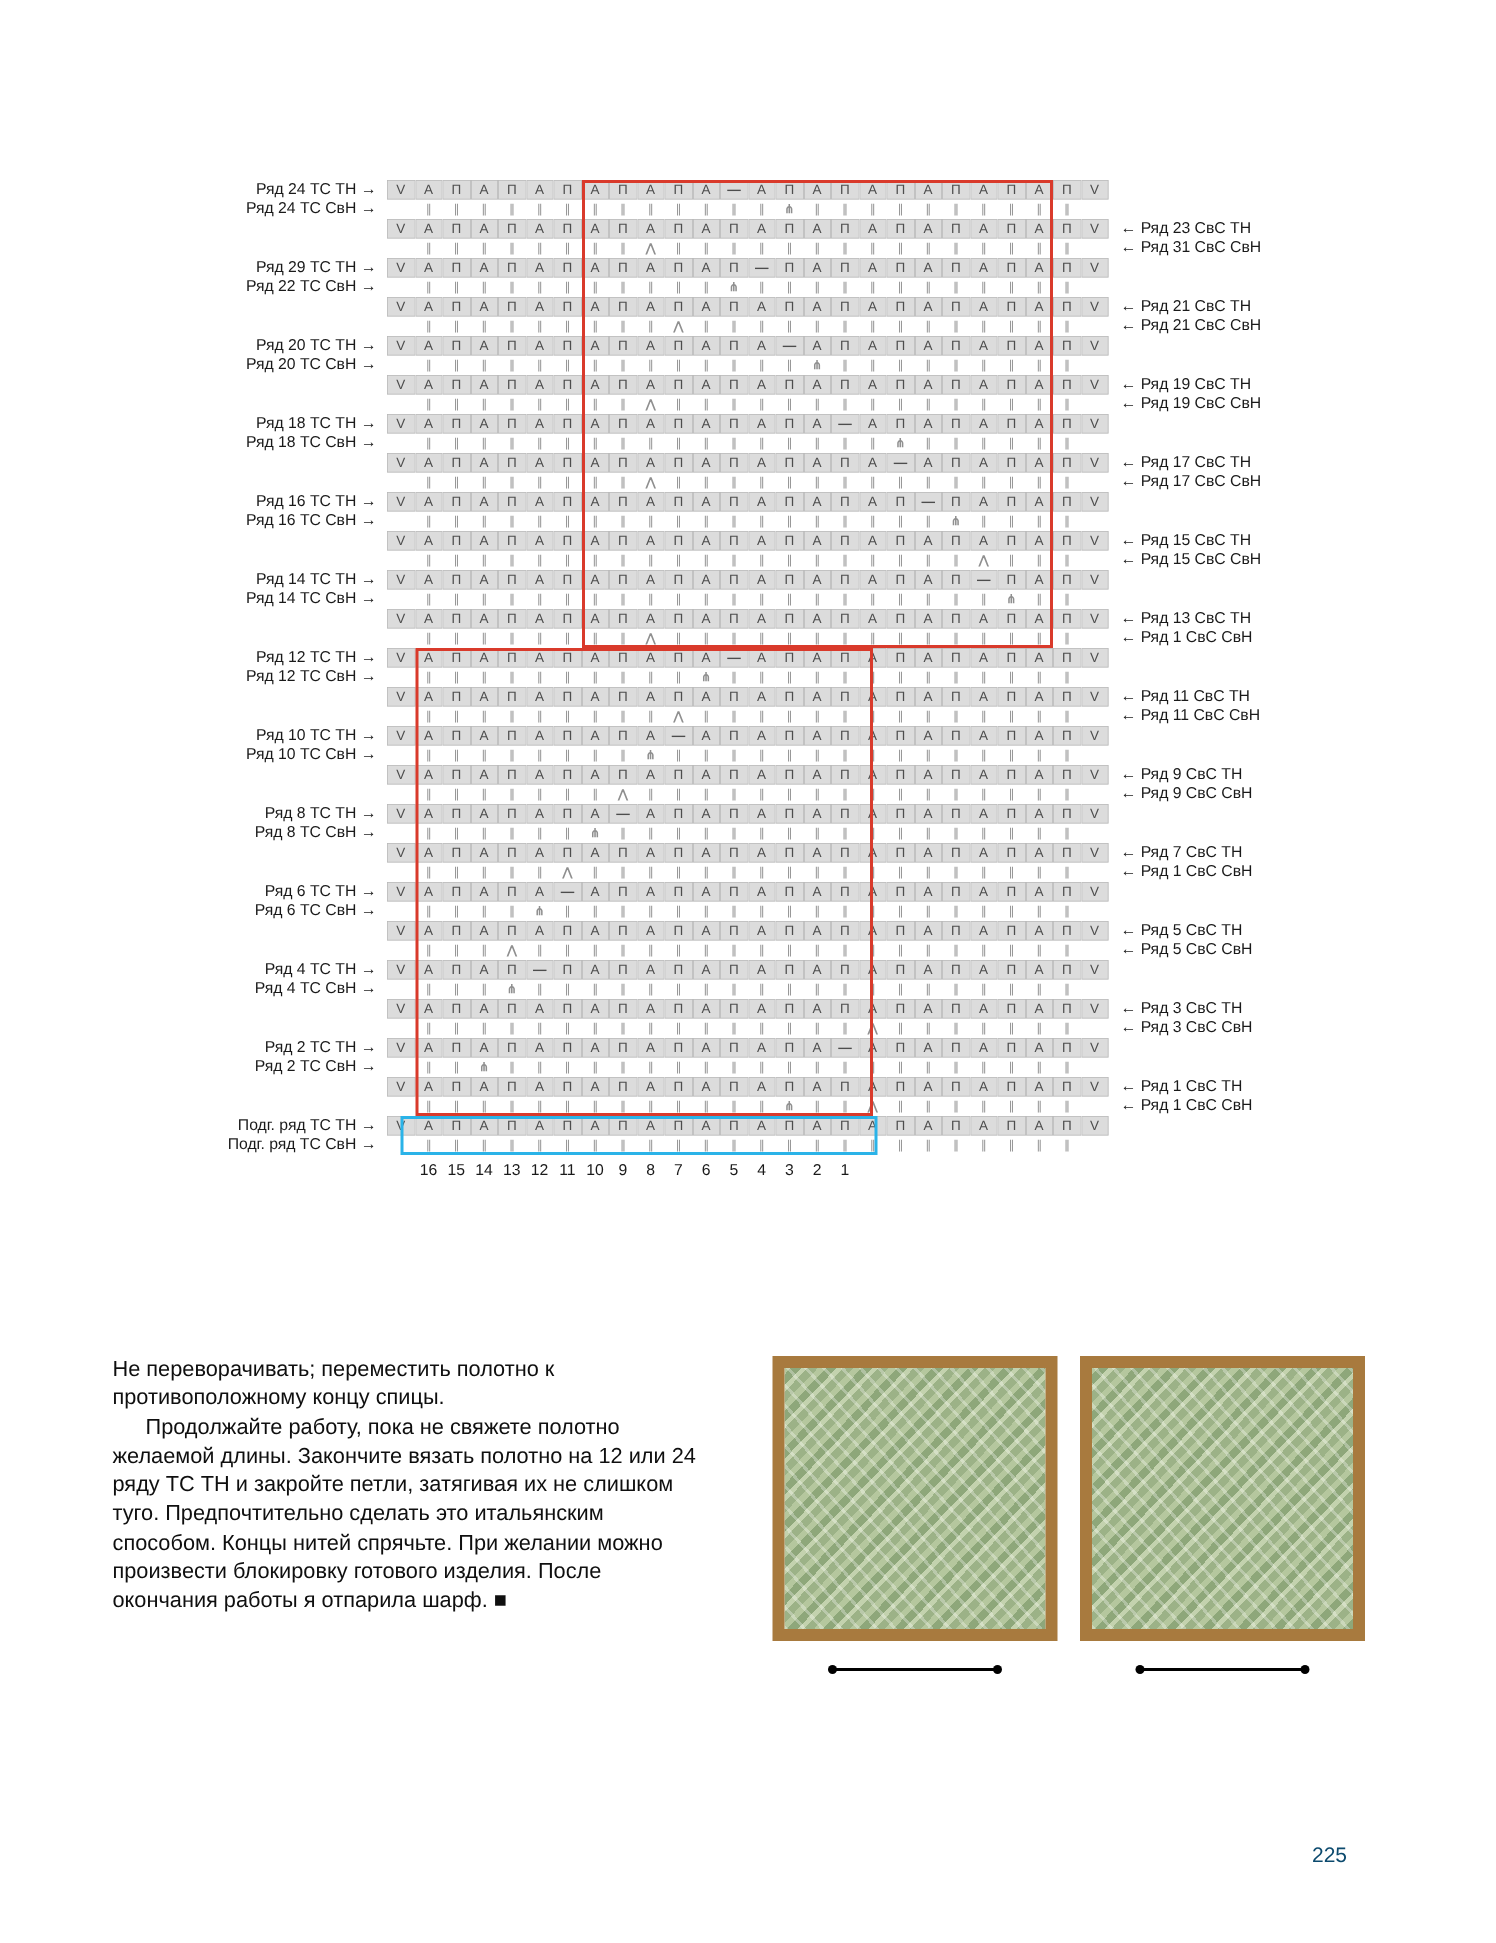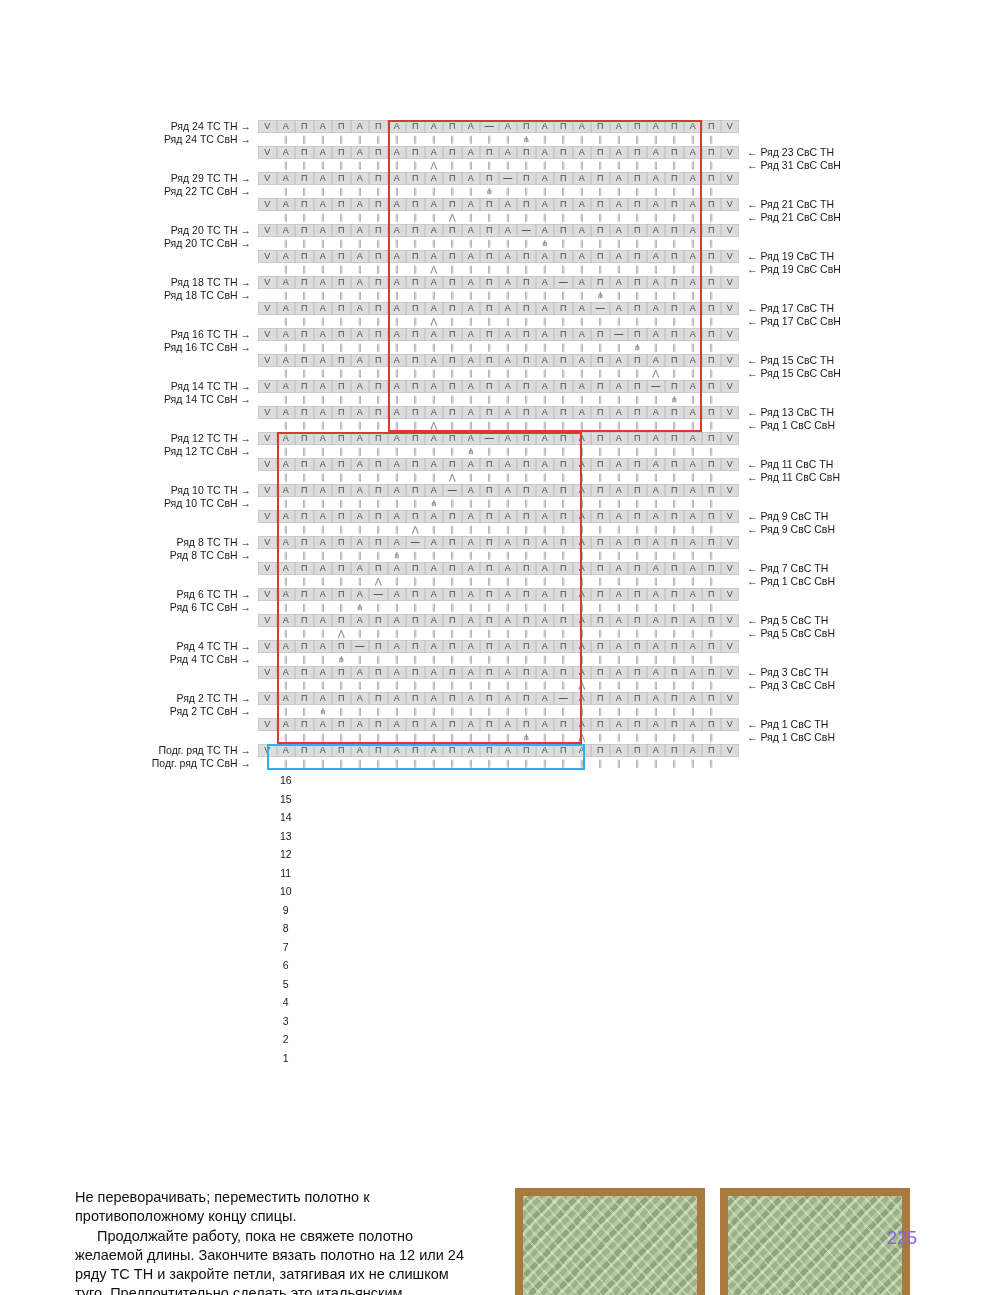--- a/index.html
+++ b/index.html
@@ -77,22 +77,22 @@
     margin:18px auto 0; position:relative;
   }
   .measure::before,.measure::after{
     content:""; position:absolute; top:-2.5px;
     width:6px; height:6px; border-radius:50%; background:#000;
   }
   .measure::before{ left:-3px; }
   .measure::after{ right:-3px; }
 
   .page-num{
-    position:absolute; top:1228px; right:80px;
-    font-size:18px; color:#8b5cf6;
+    position:absolute; top:1228px; right:99px;
+    font-size:14px; color:#0c4a6e;
   }
 </style>
 </head>
 <body>
 
 <div class="chart-section">
     <div class="chart-row gray">
       <div class="lbl left">Ряд 24 ТС ТН →</div>
       <div class="cells">
         <span class="cell">V</span>
@@ -1688,21 +1688,21 @@
         <span class="cell">∥</span>
         <span class="cell">∥</span>
         <span class="cell">∥</span>
         <span class="cell"></span>
       </div>
       <div class="lbl right"></div>
     </div>
     <div class="overlay" style="left: 294.5px; top: 0px; width: 314.5px; height: 312px; border-color: rgb(217, 58, 43);"></div>
     <div class="overlay" style="left: 183.5px; top: 312px; width: 305.25px; height: 312px; border-color: rgb(217, 58, 43);"></div>
     <div class="overlay" style="left: 174.25px; top: 624px; width: 318.2px; height: 26px; border-color: rgb(42, 179, 232);"></div>
-    <div class="numbers-row" style="padding-left: 183.5px; flex-direction: column;">
+    <div class="numbers-row" style="padding-left: 183.5px;">
       <span class="colnum">16</span>
       <span class="colnum">15</span>
       <span class="colnum">14</span>
       <span class="colnum">13</span>
       <span class="colnum">12</span>
       <span class="colnum">11</span>
       <span class="colnum">10</span>
       <span class="colnum">9</span>
       <span class="colnum">8</span>
       <span class="colnum">7</span>

